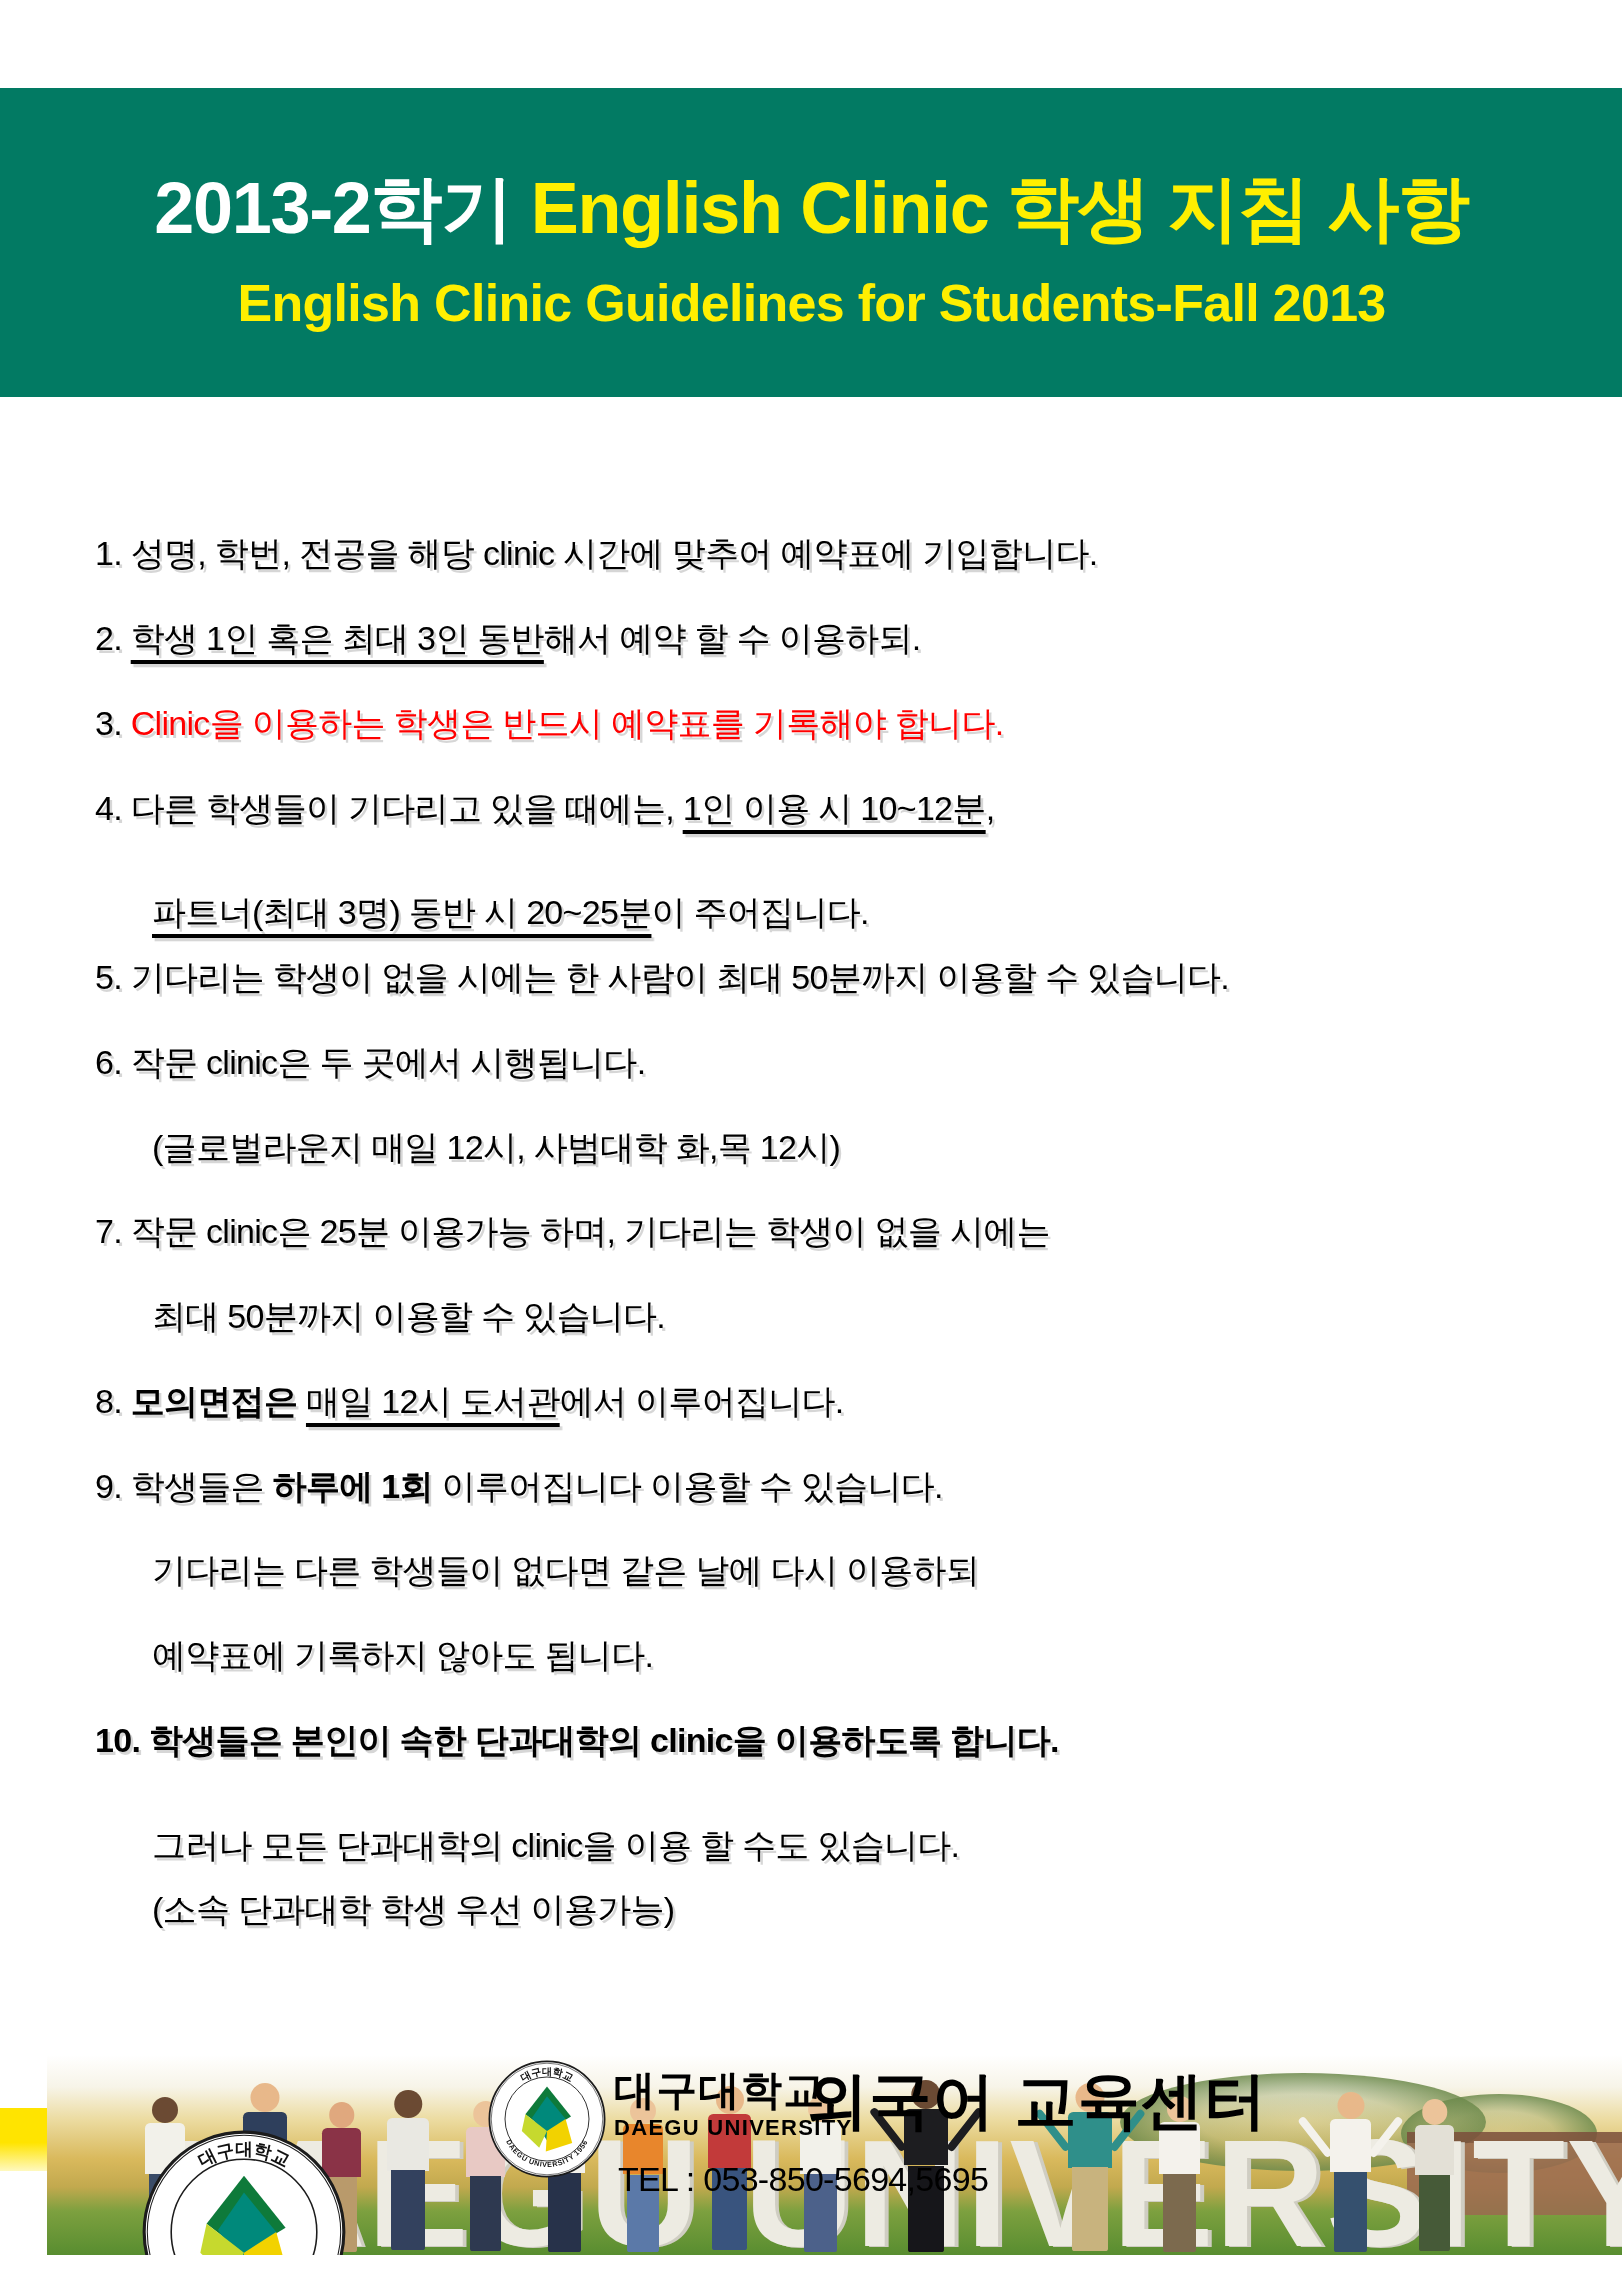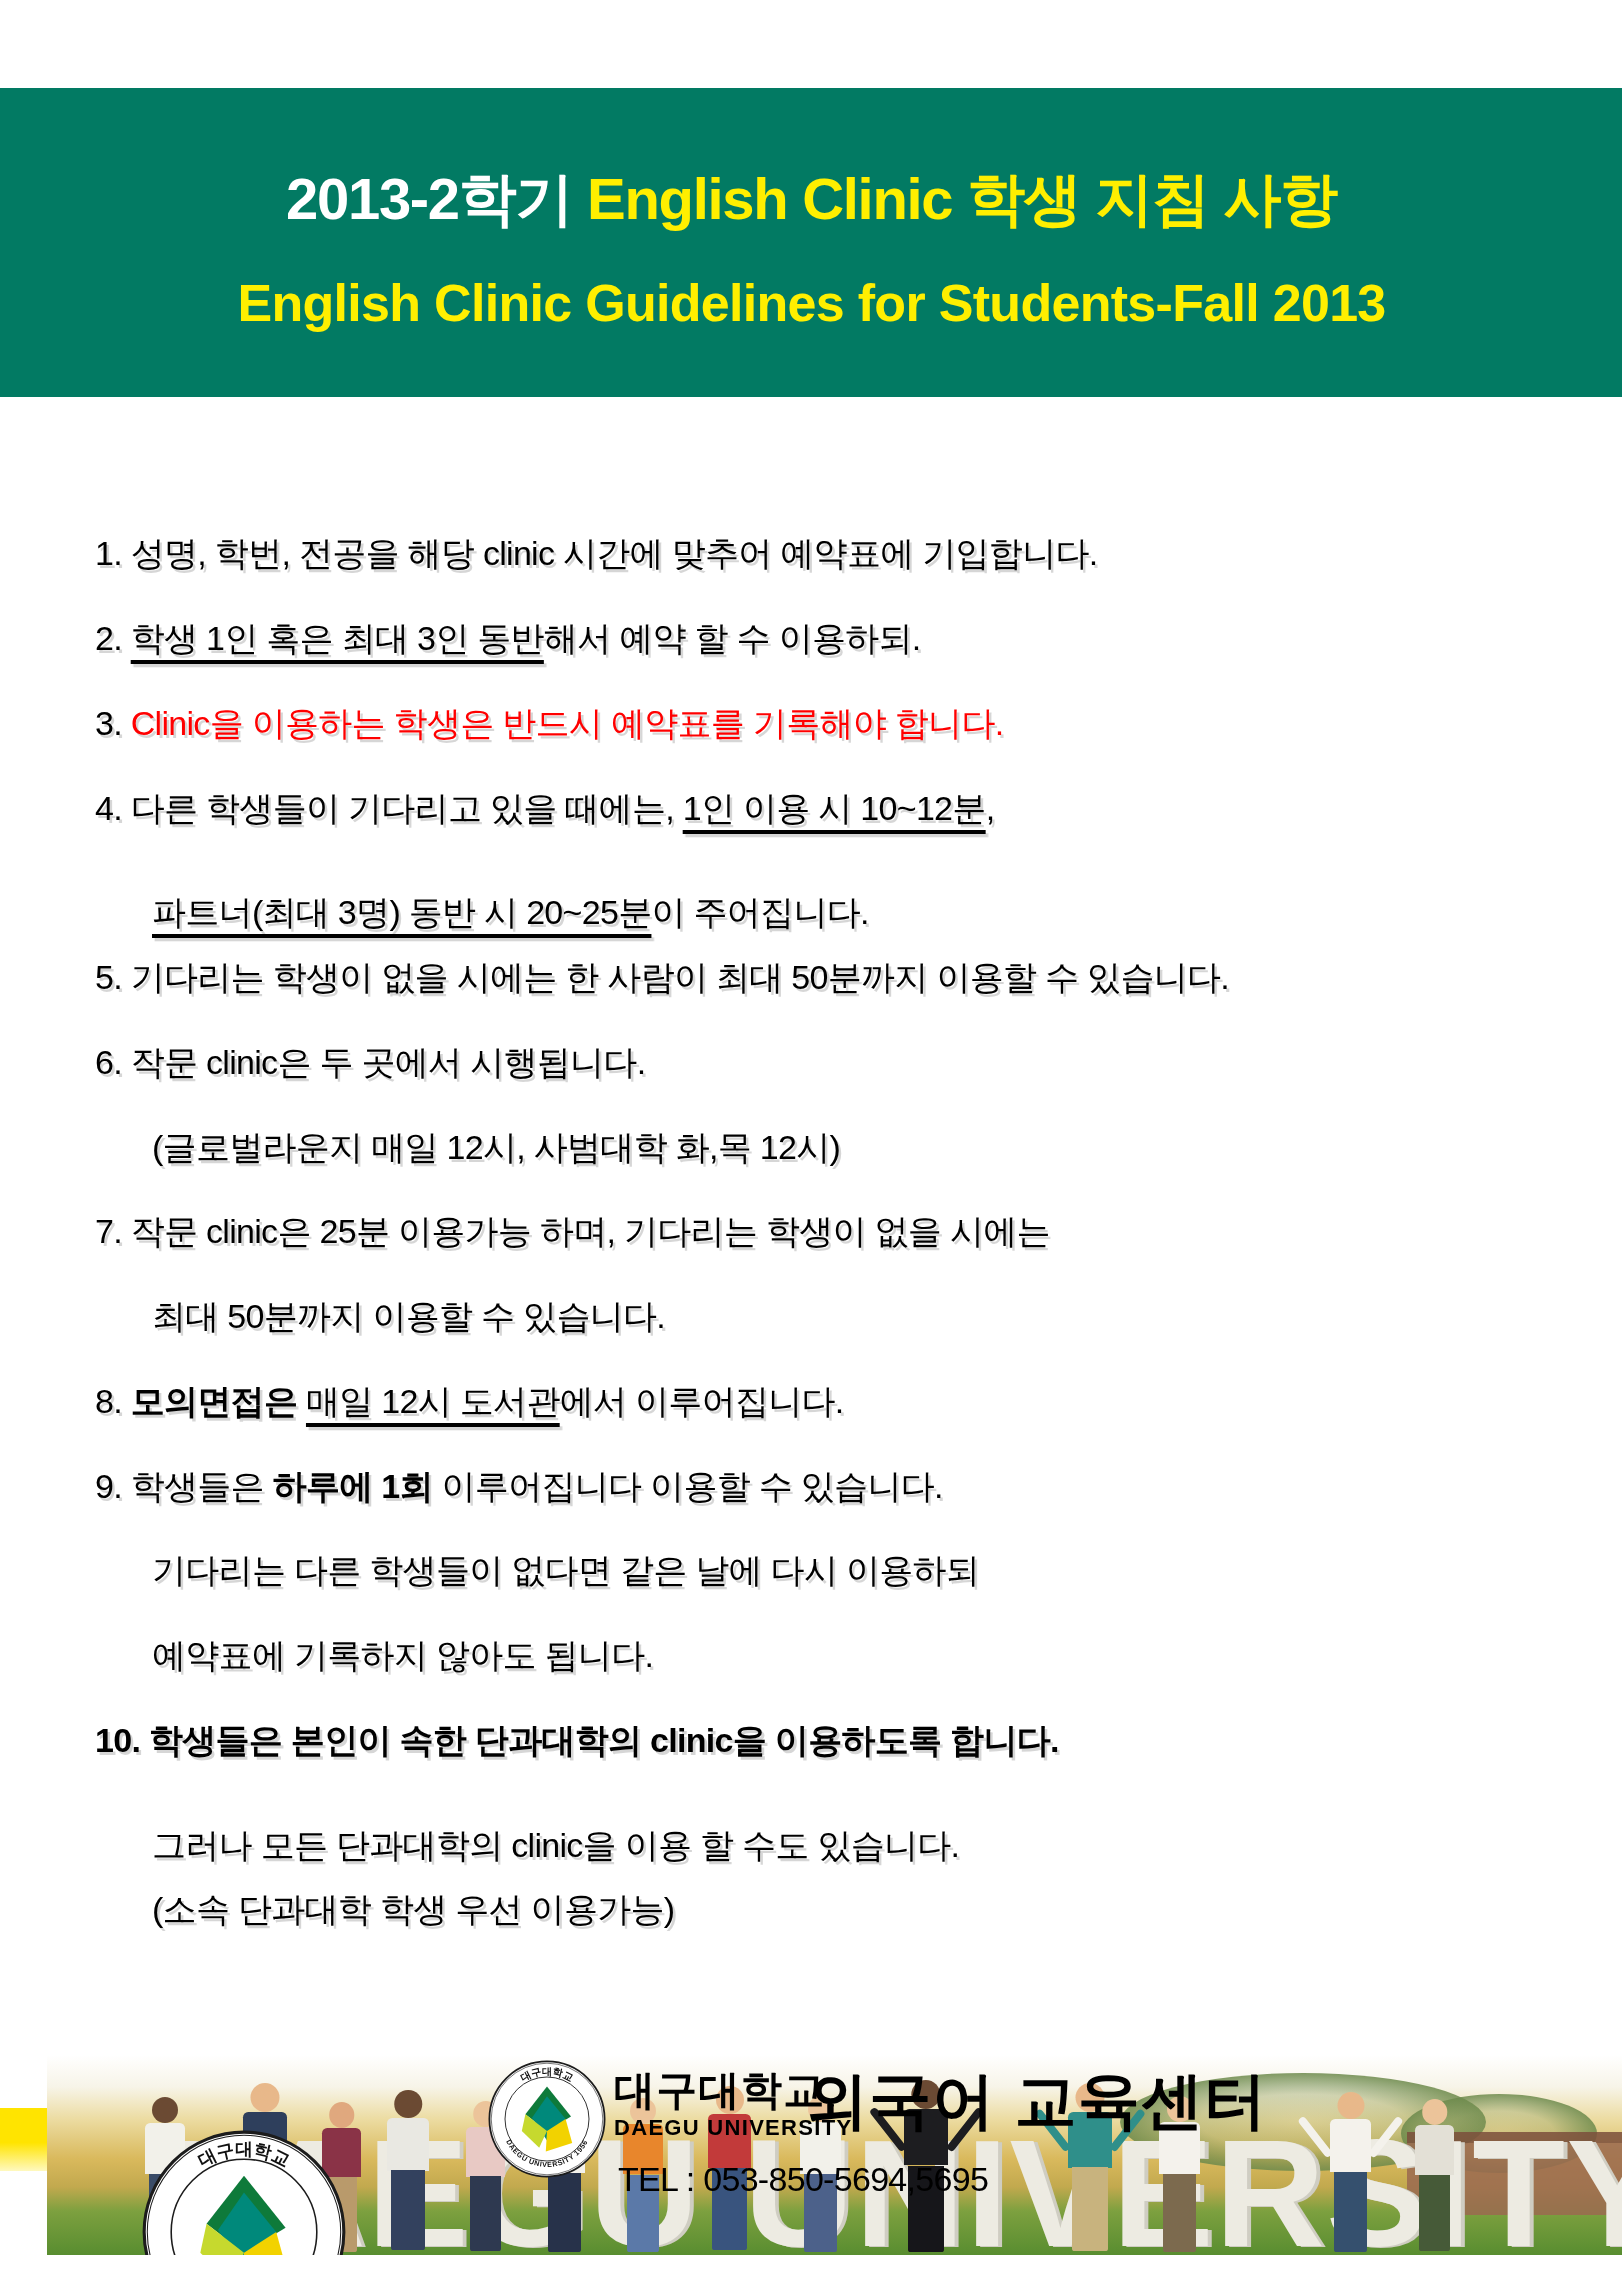--- a/index.html
+++ b/index.html
@@ -2,21 +2,21 @@
 <html style="font-size:10.5px"><head>
 <meta charset="utf-8">
 <style>
   html,body{margin:0;padding:0;background:#fff;}
   .page{position:relative;width:1623px;height:2295px;background:#ffffff;overflow:hidden;
         font-family:"Liberation Sans","DejaVu Sans",sans-serif;color:#000;}
 
   
   .header-band{position:absolute;left:0;top:88px;width:1623px;height:309px;background:#027a63;}
   .title1{position:absolute;left:0;top:73px;width:100%;text-align:center;font-weight:bold;
-          font-size:58px;letter-spacing:-1.3px;white-space:nowrap;}
+          font-size:72px;letter-spacing:-1.3px;white-space:nowrap;}
   .title1 .w{color:#ffffff;}
   .title1 .y{color:#ffef00;}
   .title2{position:absolute;left:0;top:185px;width:100%;text-align:center;font-weight:bold;
           font-size:52px;letter-spacing:-0.7px;color:#ffef00;white-space:nowrap;}
 
   
   .gline{position:absolute;left:95px;font-size:34px;letter-spacing:-0.7px;white-space:nowrap;
          text-shadow:2.6px 3.3px 0 rgba(0,0,0,0.16);}
   .gline.indent{left:152px;}
   .gline .b{font-weight:bold;}

